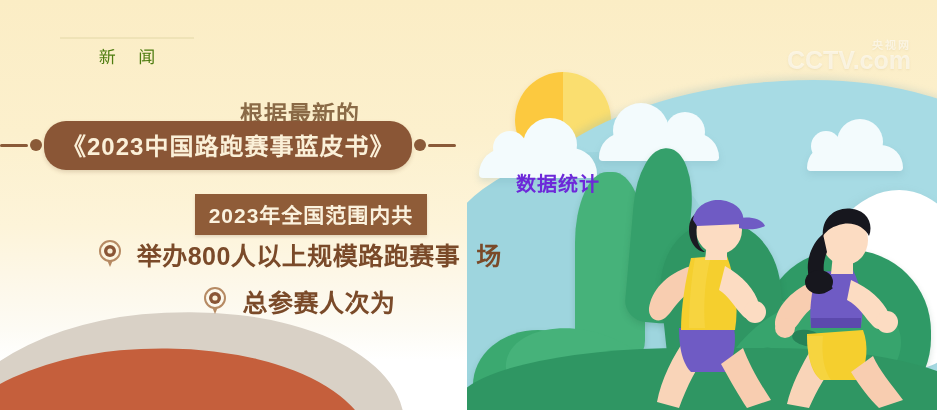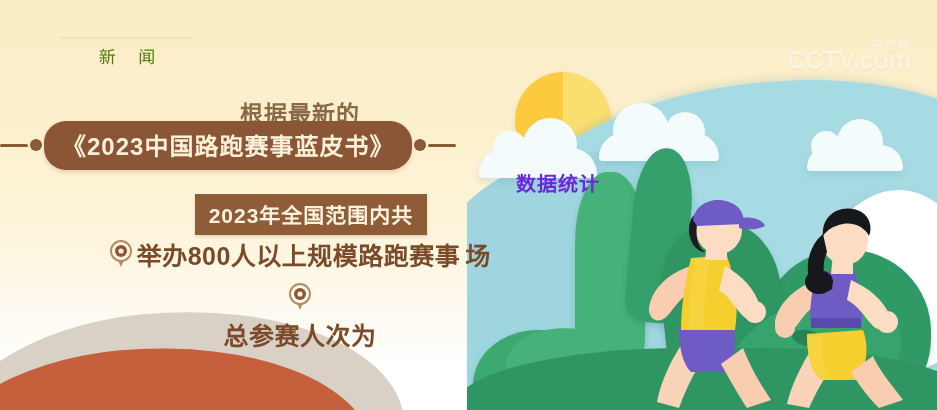--- a/index.html
+++ b/index.html
@@ -345,25 +345,25 @@
     white-space: nowrap;
     box-shadow: 0 2px 3px rgba(110,70,40,0.18);
   }
 
   .data-row {
     position: absolute;
     width: 600px;
     display: flex;
     align-items: center;
     justify-content: center;
-    gap: 5px;
+    gap: 16px;
     white-space: nowrap;
   }
   .data-row-1 { top: 236px; }
-  .data-row-2 { top: 283px; flex-direction: column; }
+  .data-row-2 { top: 283px; }
 
   .pin-icon { flex: 0 0 auto; }
   .pin-icon svg { display: block; }
 
   .data-text {
     font-size: 25px;
     font-weight: 700;
     color: #7a4a29;
     letter-spacing: 0.5px;
   }

